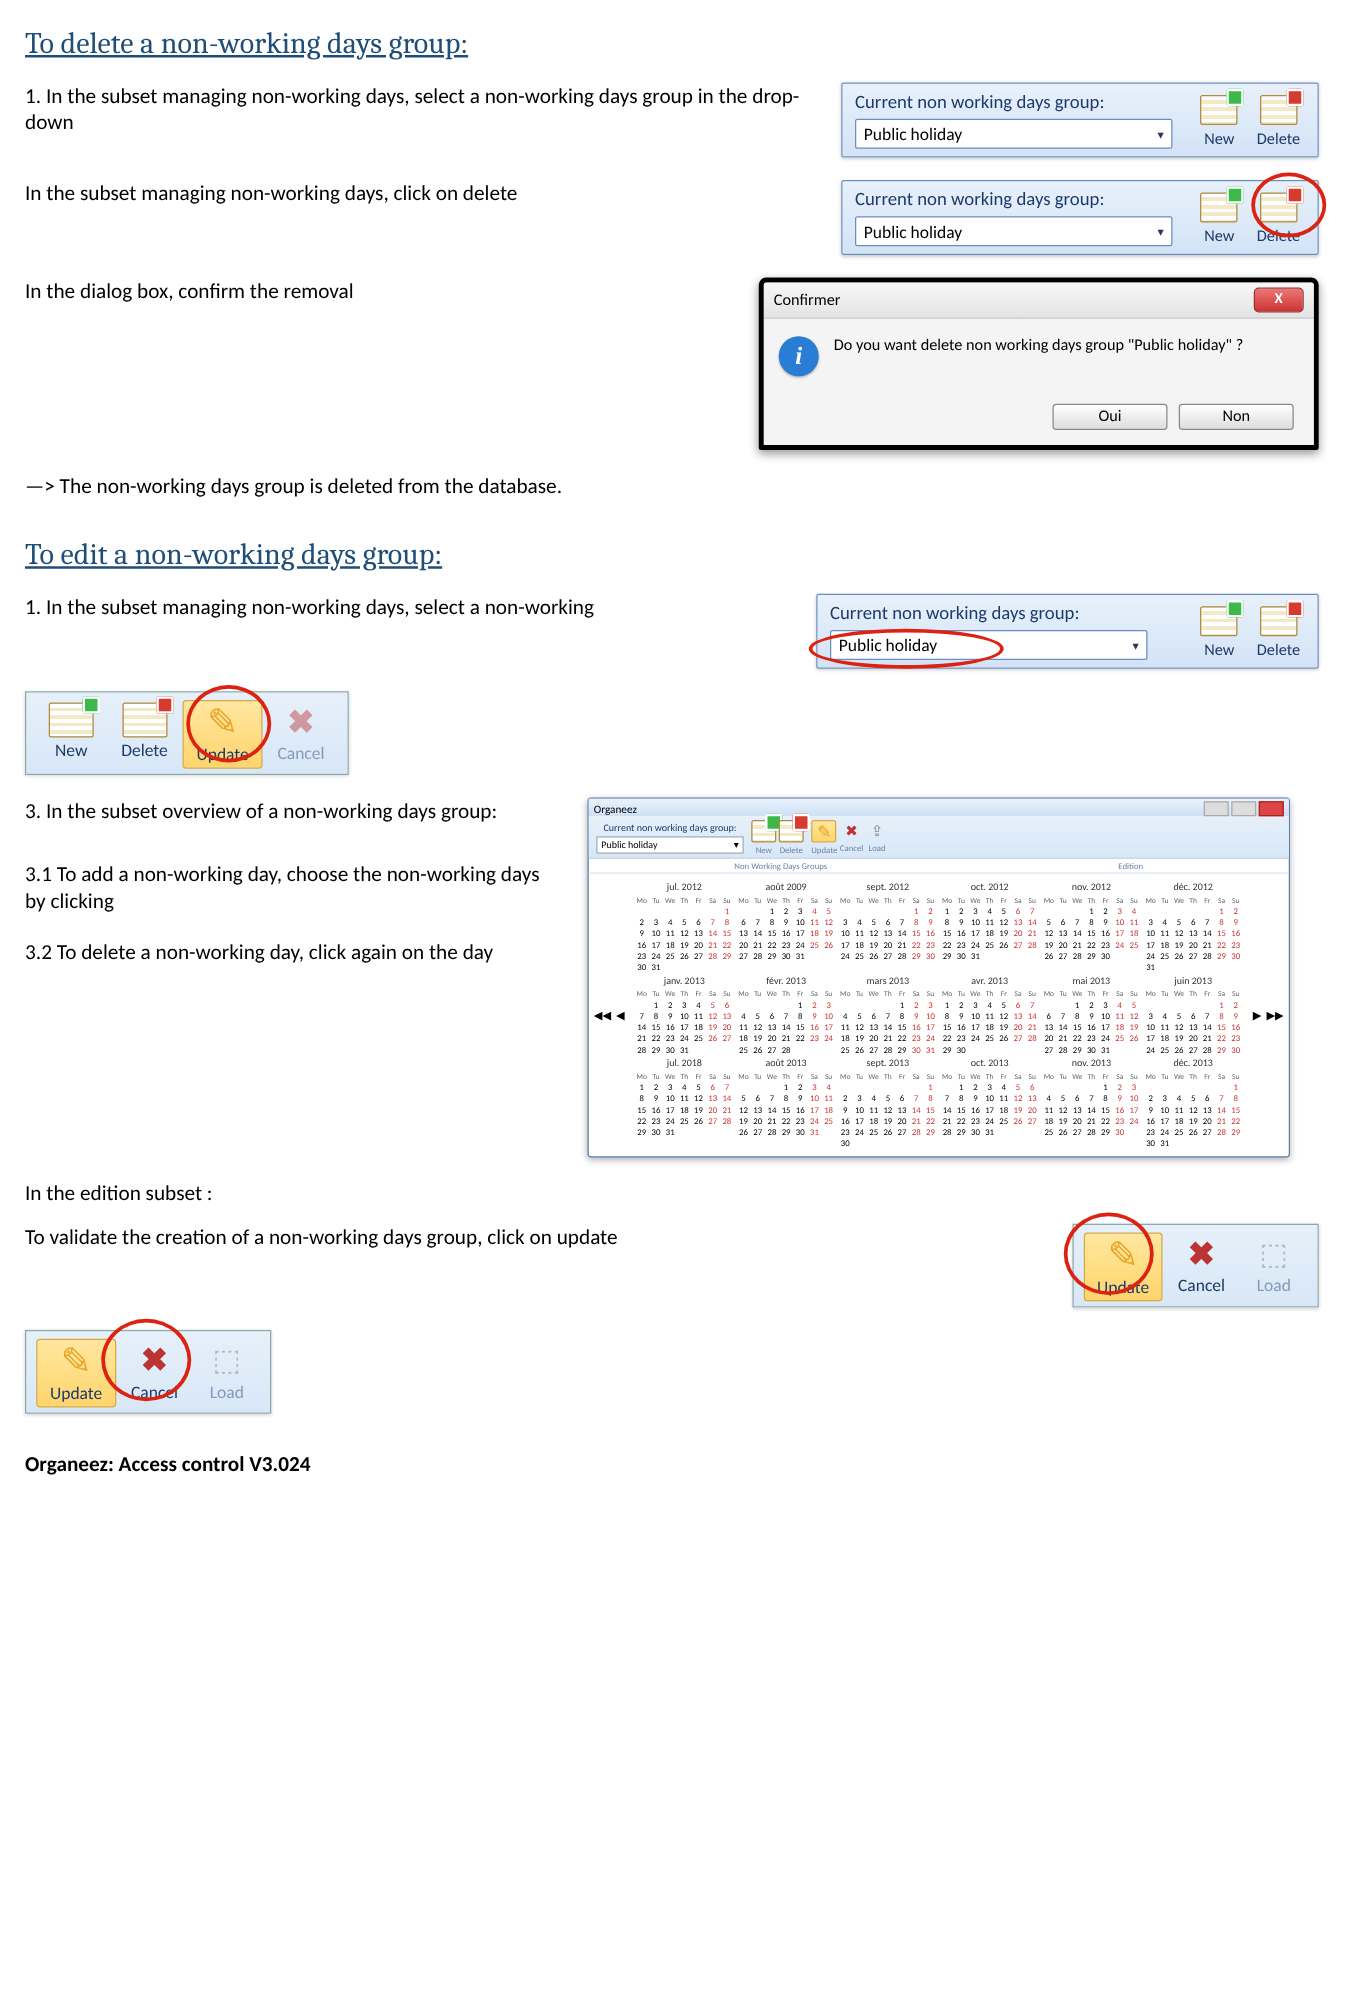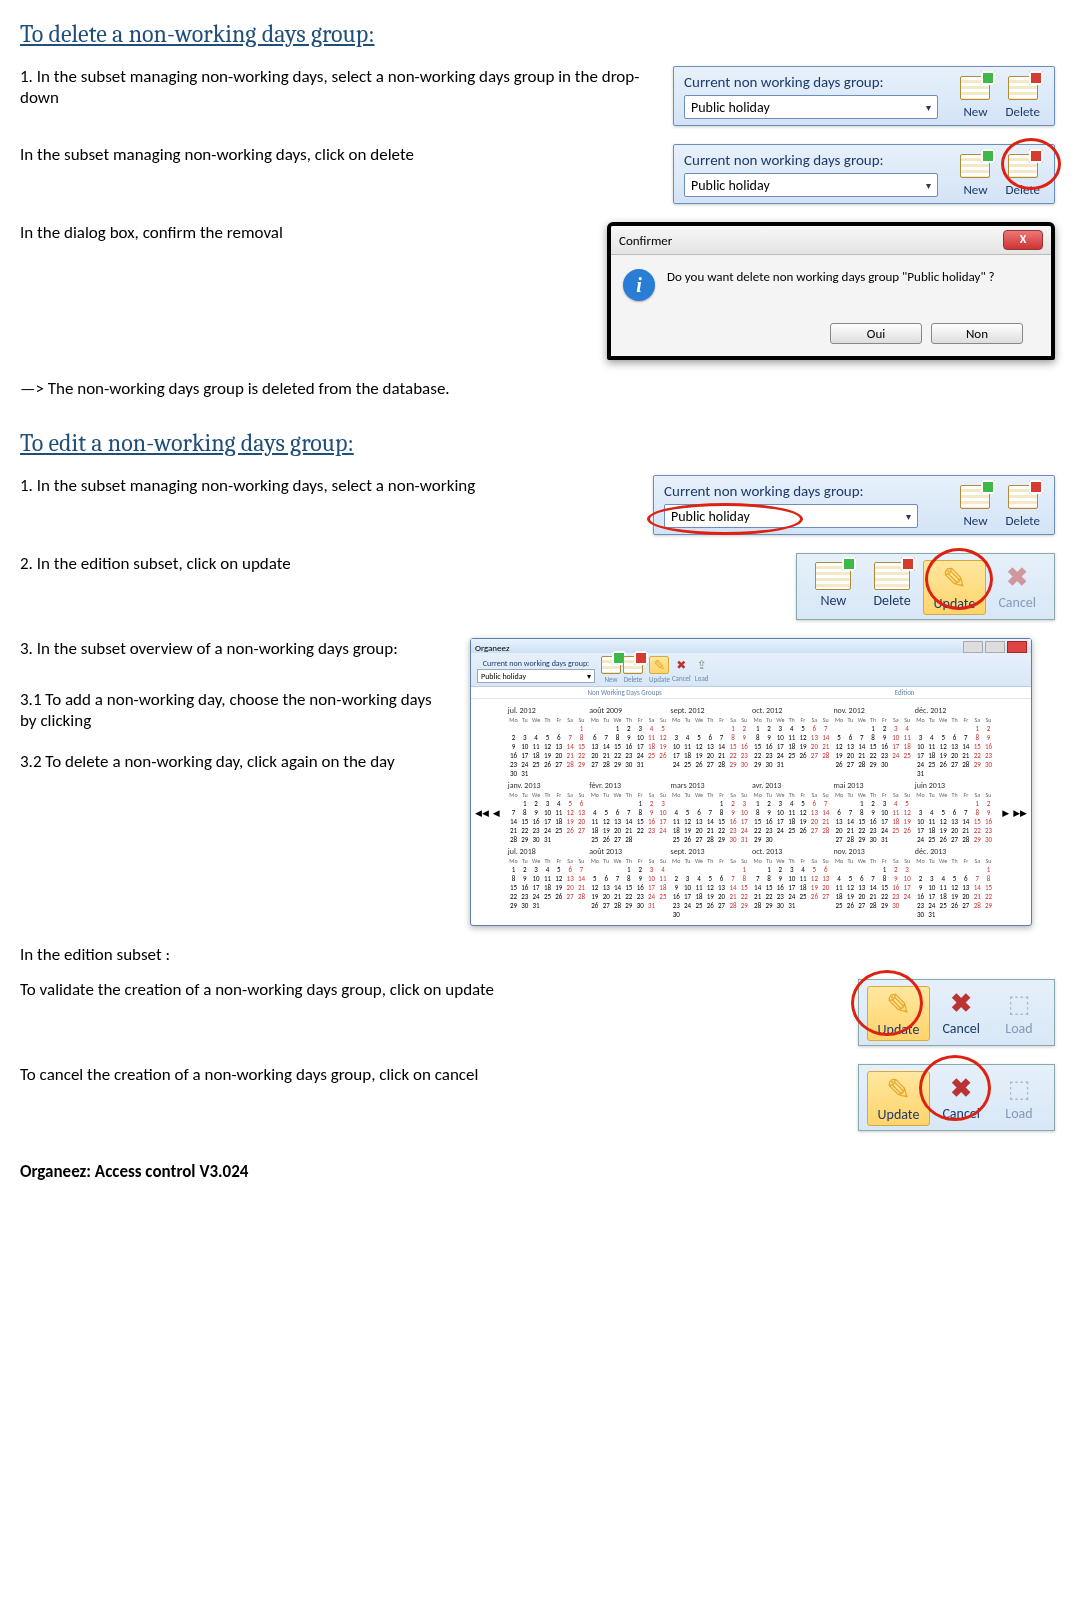--- a/index.html
+++ b/index.html
@@ -86,21 +86,21 @@
     border:1px solid #933; border-radius:4px; color:#fff; text-align:center;
     font-weight:bold; line-height:16px; font-size:12px;
   }
   .dialog-body { padding: 14px 12px; display:flex; gap:12px; background:#f4f4f4; }
   .info-icon {
     width:32px; height:32px; border-radius:50%; background:#2a7dd4;
     display:flex; align-items:center; justify-content:center; color:#fff;
     font-family: Georgia, serif; font-style: italic; font-weight:bold; font-size:20px;
     flex-shrink:0; box-shadow: 0 1px 2px rgba(0,0,0,.3);
   }
-  .dialog-buttons { padding: 8px 28px 12px; text-align:right; background:#f4f4f4; }
+  .dialog-buttons { padding: 8px 16px 12px; text-align:right; background:#f4f4f4; }
   .win-btn {
     display:inline-block; min-width:66px; padding:2px 12px;
     background: linear-gradient(#fff,#ddd); border:1px solid #888;
     border-radius:3px; font-size:13px; text-align:center; margin-left:6px;
   }
 
   
   .bigbar {
     border:1px solid #8aa; background: linear-gradient(#e6f0fa,#d8e7f7);
     display:flex; gap:2px; padding:6px 8px 4px; align-items:flex-start;
@@ -139,21 +139,21 @@
   .appribbon { background: linear-gradient(#e6f0fa,#d8e7f7); padding:3px 6px 2px;
     display:flex; align-items:center; gap:6px; border-bottom:1px solid #bcd;}
   .appribbon .grp { display:flex; flex-direction:column; align-items:center; gap:1px;}
   .mini-dd { background:#fff; border:1px solid #9ab; width:110px; height:12px;
     font-size:8px; display:flex; align-items:center; padding:0 3px; justify-content:space-between;}
   .mini-btn { width:18px; height:16px; }
   .mini-label { font-size:7px; color:#6a86a8; }
   .mini-pencil.sel { background:linear-gradient(#ffe7a0,#ffd46b); border:1px solid #d9a93c; border-radius:2px;}
   .calgrid { display:grid; grid-template-columns: repeat(6, 1fr); gap:2px; padding:4px;}
   .month { border:0; font-size:7px; }
-  .month-title { font-size:8px; color:#333; margin-bottom:1px;}
+  .month-title { text-align:center; font-size:8px; color:#333; margin-bottom:1px;}
   .dow { display:grid; grid-template-columns: repeat(7,1fr); font-size:6px; color:#666; text-align:center;}
   .days { display:grid; grid-template-columns: repeat(7,1fr); font-size:7px; text-align:center;}
   .days span { padding:0; line-height:9px;}
   .days .we { color:#c33; }
   .days .dim { color:#ccc; }
 
   .footer {
     display:flex; 
     font-weight:bold; font-size:17px; margin-top:30px;
   }
@@ -272,23 +272,20 @@
             <div class="cal-ico cal-del"></div>
           </div>
         <span>Delete</span>
       </div>
     </div>
     <div class="oval-red" style="left:-6px; top:28px; width:150px; height:26px;"></div>
   </div>
 </div>
 
 <div class="row">
-  <div class="txt">
-      <p>2.  In the edition subset, click on update</p>
-    </div>
   <div class="img">
     <div class="bigbar">
       <div class="bigbtn">
         <div class="ico">
             <div class="cal-ico cal-new" style="width:34px;height:26px;"></div>
           </div>
         <span>New</span>
       </div>
       <div class="bigbtn">
         <div class="ico">
@@ -1251,23 +1248,20 @@
       <div class="bigbtn dis">
         <div class="loadico">⬚</div>
         <span>Load</span>
       </div>
       <div class="circle-red" style="left:-8px; top:-10px; width:66px; height:60px;"></div>
     </div>
   </div>
 </div>
 
 <div class="row">
-  <div class="txt">
-      <p>To cancel the creation of a non-working days group, click on cancel</p>
-    </div>
   <div class="img">
     <div class="bigbar">
       <div class="bigbtn sel">
         <div class="pencil">✎</div>
         <span>Update</span>
       </div>
       <div class="bigbtn">
         <div class="xmark">✖</div>
         <span>Cancel</span>
       </div>

